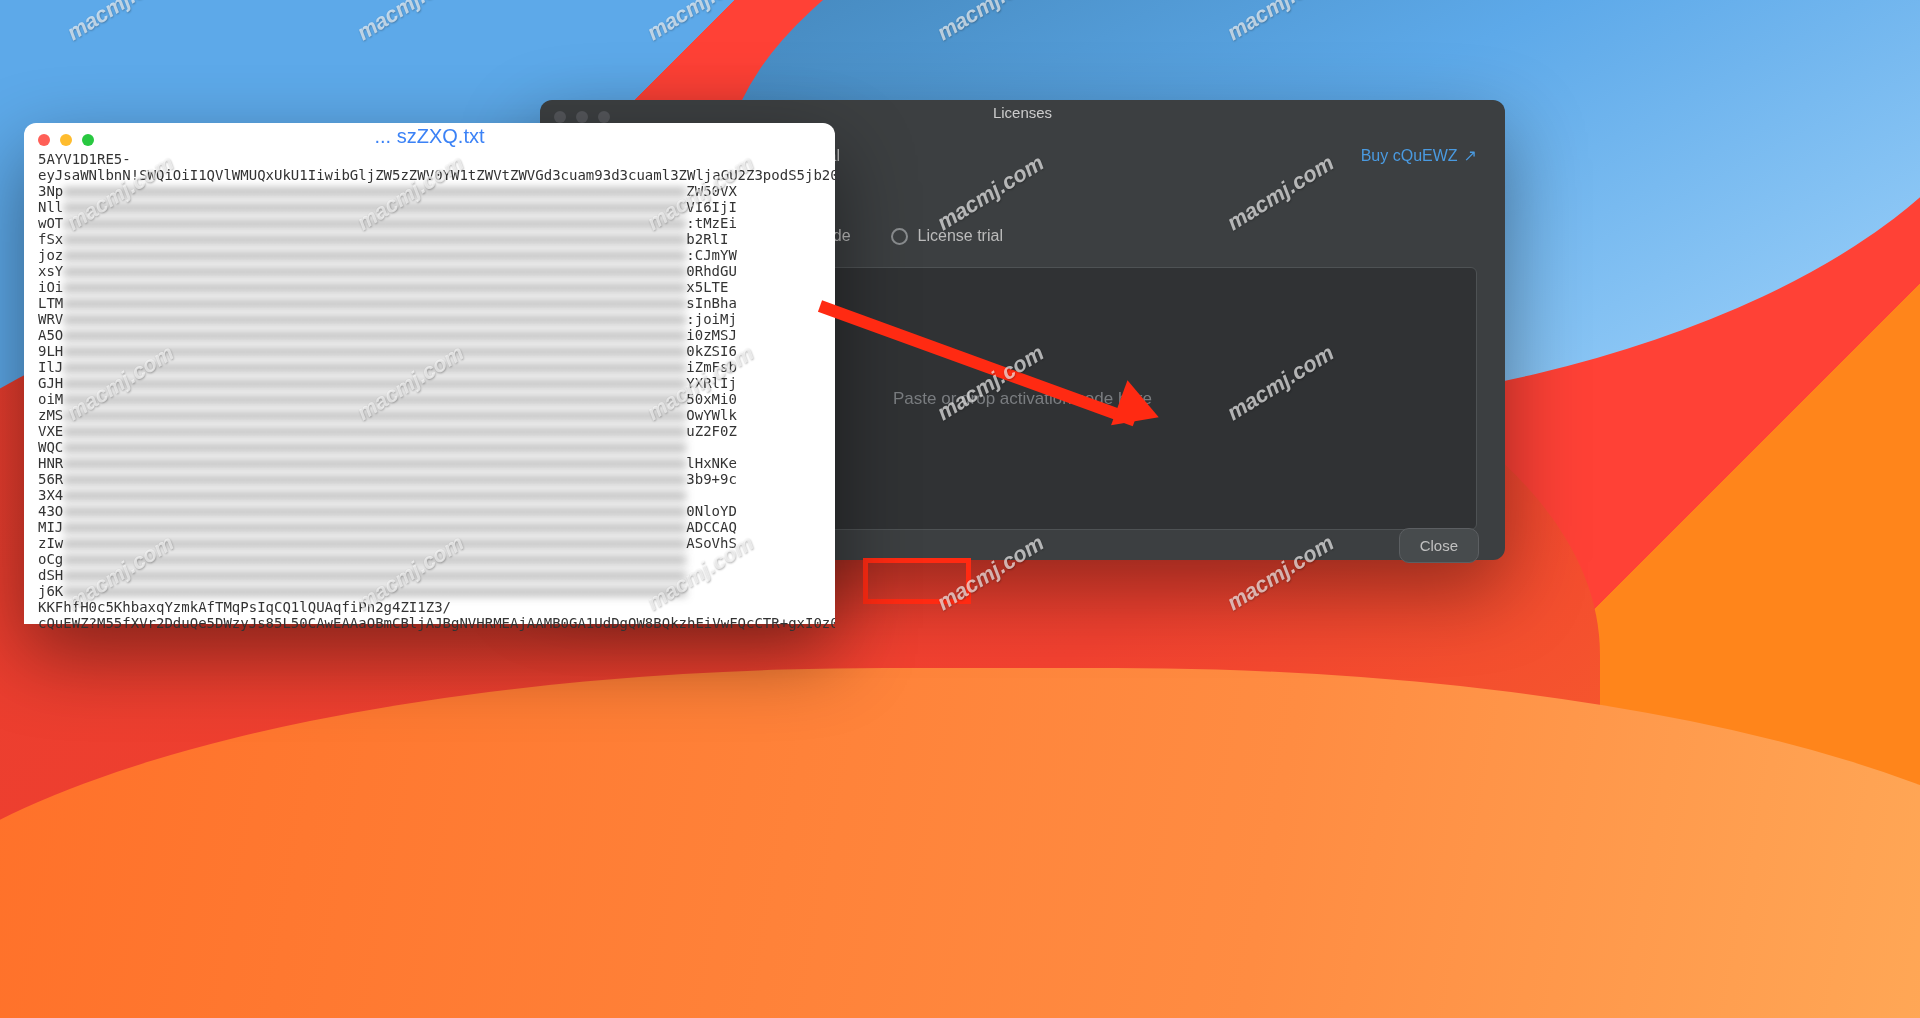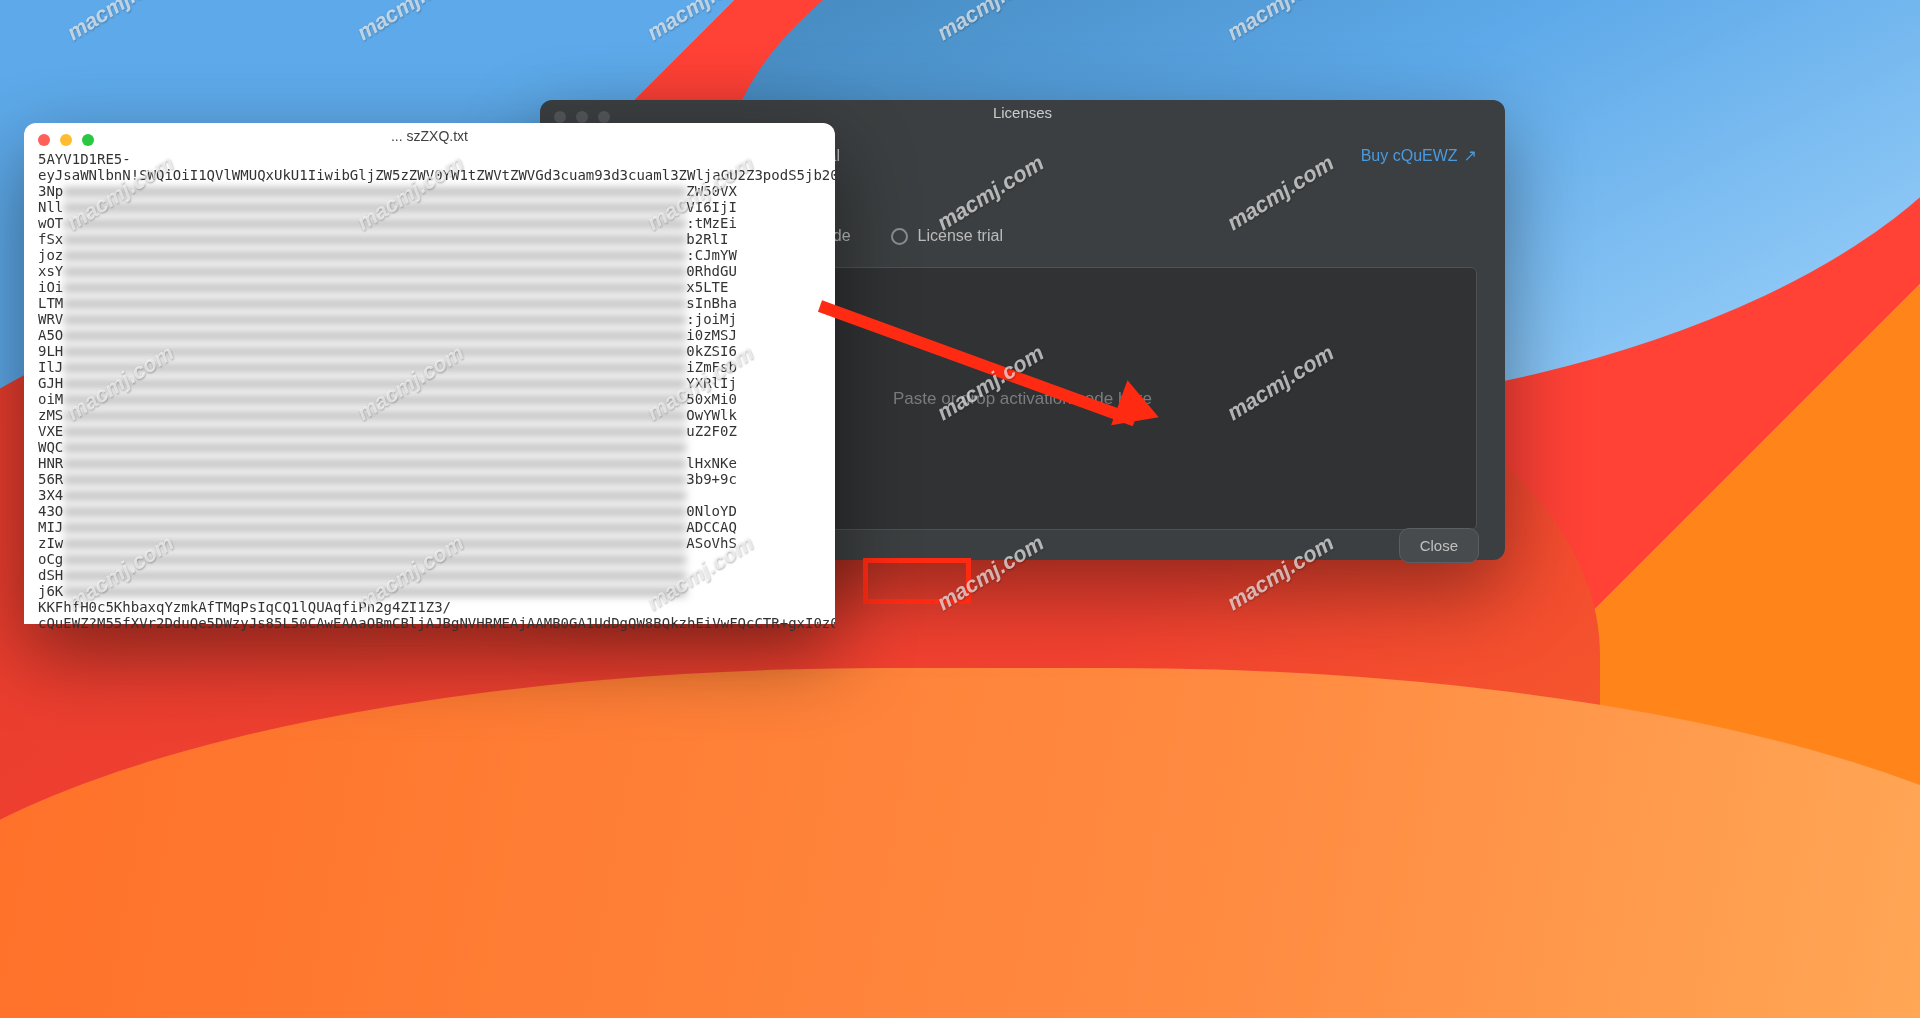--- a/index.html
+++ b/index.html
@@ -30,21 +30,21 @@
     .code-box{ width:100%; height:263px; background:#303234; border:1px solid #4E5254; border-radius:6px;
       display:flex; align-items:center; justify-content:center; color:#7A7D80; font-size:17px; position:relative;}
     .btn-row{ display:flex; gap:14px; margin-top:16px;}
     .btn{ background:#474B4D; color:#C0C0C0; border:1px solid #5C5F62; border-radius:10px; padding:8px 20px; font-size:15px; cursor:pointer;}
     .btn.dis{ color:#808080; }
     .highlight-box{ position:absolute; border:5px solid #FF2A12; left:863px; top:558px; width:108px; height:46px; pointer-events:none;}
     .close-row{ position:absolute; right:26px; bottom:18px;}
 
     .text-window{ position:absolute; left:24px; top:123px; width:811px; height:501px; background:#FFFFFF;
       border-radius:12px 12px 0 0; box-shadow:0 30px 80px rgba(0,0,0,.45);}
-    .te-titlebar{ height:26px; display:flex; align-items:center; justify-content:center; font-size:14px; color:#404040;}
+    .te-titlebar{ height:26px; display:flex; align-items:center; justify-content:center; font-size:20px; color:#3b82f6;}
     .te-traffic{ position:absolute; left:14px; top:11px; display:flex; gap:10px;}
     .tedot{ width:12px; height:12px; border-radius:50%;}
     .d-red{ background:#FF5F57;} .d-yel{ background:#FEBC2E;} .d-grn{ background:#28C840;}
     .te-body{ font-family:"SF Mono",Menlo,monospace; font-size:14px; line-height:16px; padding:2px 14px; color:#333; white-space:pre; overflow:hidden;}
     .te-body .blur{ filter: blur(4px); user-select:none;}
 
     .arrow{ position:absolute; pointer-events:none;}
     .arrow-line{ position:absolute; width:335px; height:12px; background:#FF2A12; left:820px; top:300px; transform-origin:left center; transform:rotate(20deg);}
     .arrow-head{ position:absolute; left:1118px; top:386px; width:0; height:0; border-left:42px solid #FF2A12;
       border-top:24px solid transparent; border-bottom:24px solid transparent; transform:rotate(20deg);}

